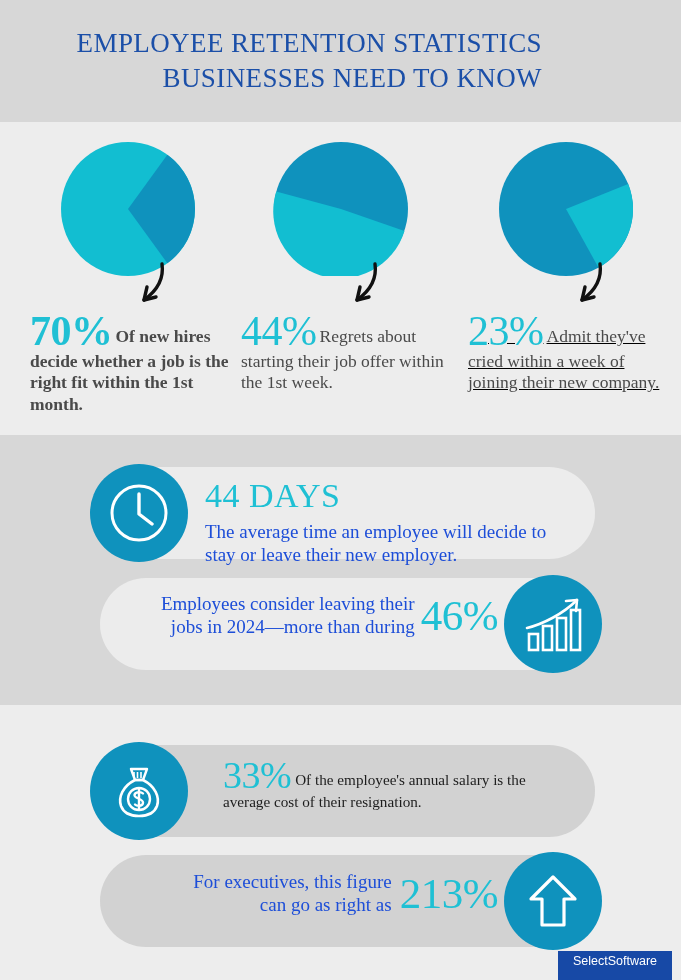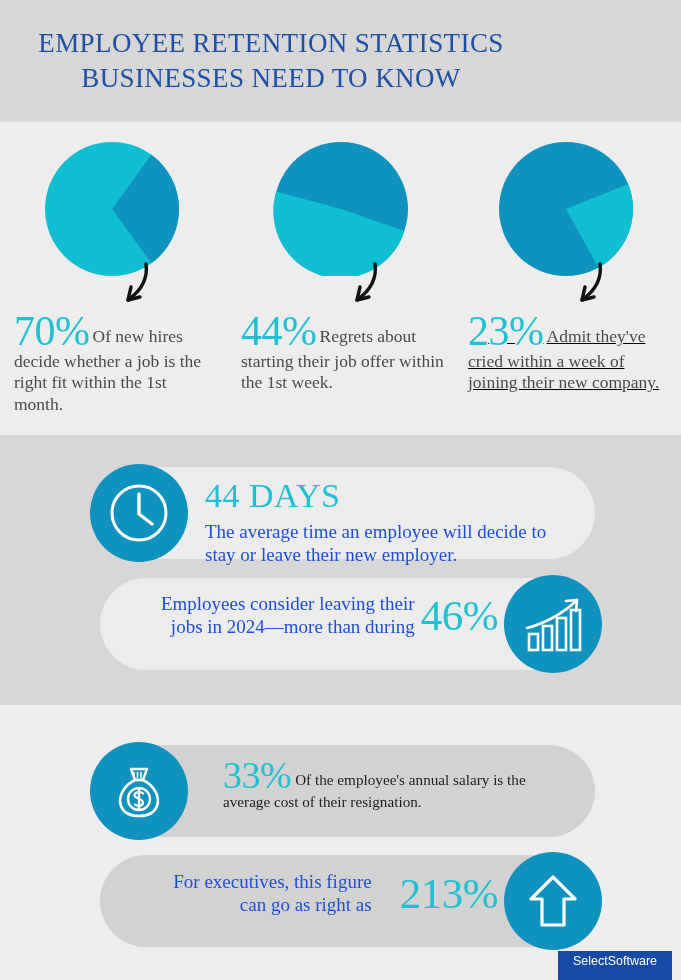--- a/index.html
+++ b/index.html
@@ -28,37 +28,37 @@
   .band-pies   { top: 122px; height: 313px; background: #ededed; }
   .band-mid    { top: 435px; height: 270px; background: #d7d7d7; }
   .band-bottom { top: 705px; height: 275px; background: #ededed; }
 
   
   .title-wrap {
     position: absolute;
     top: 26px;
     left: 0;
     width: 542px;
-    text-align: center;
+    text-align: right;
     color: #1b4fa8;
     font-family: "Liberation Serif", serif;
     font-size: 27px;
     font-weight: 400;
     letter-spacing: 0.4px;
     line-height: 1.28;
   }
   .title-line { display: block; white-space: nowrap; }
 
   
   .pie-col {
     position: absolute;
     top: 142px;
     width: 215px;
   }
-  .pie-col-1 { left: 4px; }
+  .pie-col-1 { left: 20px; font-weight: bold; }
   .pie-col-2 { left: 233px; }
   .pie-col-3 { left: 458px; text-decoration: underline; }
 
   .pie-holder {
     position: relative;
     width: 176px;
     height: 134px;
     margin: 0 auto;
   }
   .pie-svg { display: block; }
@@ -184,21 +184,21 @@
 
   
   .block-213 {
     position: absolute;
     left: 120px;
     top: 870px;
     width: 378px;
     display: flex;
     align-items: center;
     justify-content: flex-end;
-    gap: 28px;
+    gap: 8px;
   }
   .block-213 .body-text { text-align: right; }
 
   
   .logo {
     position: absolute;
     left: 558px;
     top: 951px;
     width: 114px;
     height: 46px;

